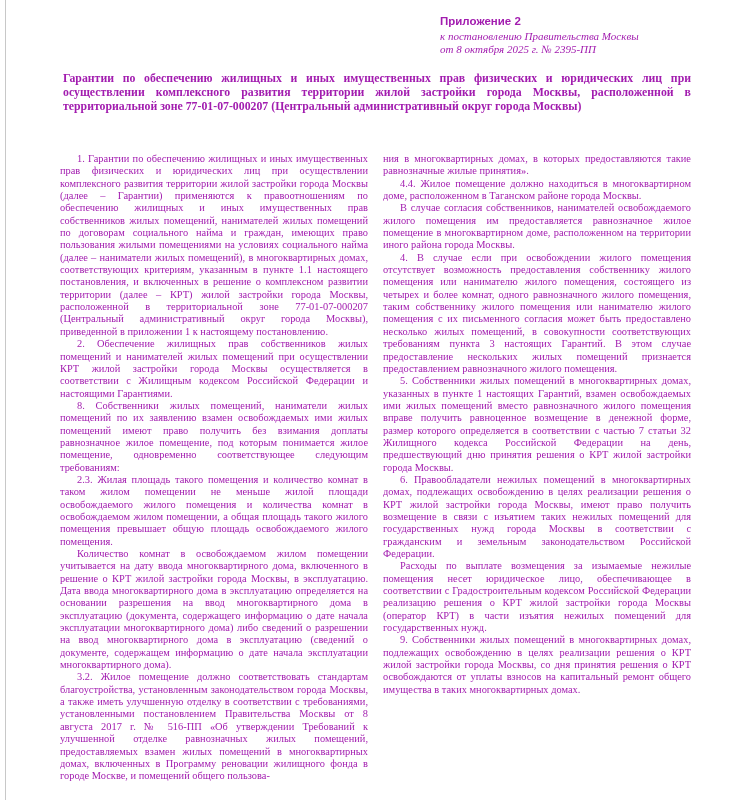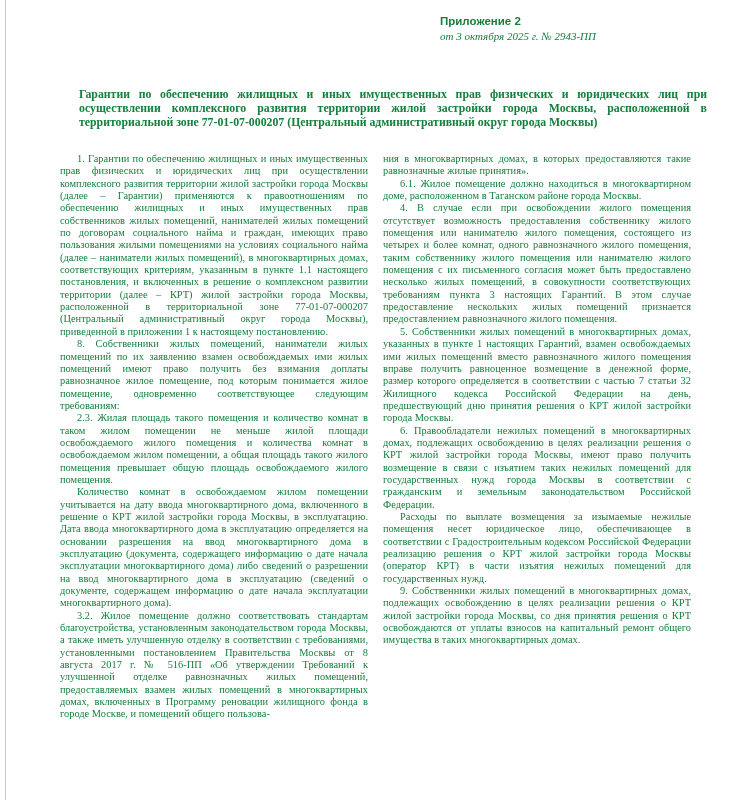--- a/index.html
+++ b/index.html
@@ -7,21 +7,21 @@
     padding: 0;
     background: #ffffff;
   }
   .page {
     position: relative;
     width: 737px;
     height: 800px;
     background: #ffffff;
     overflow: hidden;
     font-family: "Liberation Serif", serif;
-    color: #15803d;
+    color: #a21caf;
   }
   .page-edge-left {
     position: absolute;
     left: 5px;
     top: 0;
     bottom: 0;
     width: 1px;
     background: #c8c8c8;
   }
   .appendix {
@@ -39,21 +39,21 @@
     margin-bottom: 2px;
   }
   .appendix-ref {
     font-style: italic;
   }
   .doc-title {
     position: absolute;
     left: 63px;
     top: 71px;
     width: 628px;
-    margin: 16px;
+    margin: 0;
     font-size: 11.8px;
     line-height: 14px;
     font-weight: bold;
     text-align: justify;
   }
   .columns {
     position: absolute;
     left: 60px;
     top: 121px;
     width: 631px;
@@ -82,36 +82,39 @@
   }
 </style>
 </head>
 <body>
 
 <div class="page">
   <div class="page-edge-left"></div>
 
   <div class="appendix">
     <div class="appendix-label">Приложение 2</div>
-    <div class="appendix-ref">от 3 октября 2025 г. № 2943-ПП</div>
+    <div class="appendix-ref">к постановлению Правительства Москвы</div>
+    <div class="appendix-ref">от 8 октября 2025 г. № 2395-ПП</div>
   </div>
 
   <h1 class="doc-title">Гарантии по обеспечению жилищных и иных имущественных прав физических и юридических лиц при осуществлении комплексного развития территории жилой застройки города Москвы, расположенной в территориальной зоне 77-01-07-000207 (Центральный административный округ города Москвы)</h1>
 
   <div class="columns">
     <div class="col">
         <p class="para">1. Гарантии по обеспечению жилищных и иных имущественных прав физических и юридических лиц при осуществлении комплексного развития территории жилой застройки города Москвы (далее – Гарантии) применяются к правоотношениям по обеспечению жилищных и иных имущественных прав собственников жилых помещений, нанимателей жилых помещений по договорам социального найма и граждан, имеющих право пользования жилыми помещениями на условиях социального найма (далее – наниматели жилых помещений), в многоквартирных домах, соответствующих критериям, указанным в пункте 1.1 настоящего постановления, и включенных в решение о комплексном развитии территории (далее – КРТ) жилой застройки города Москвы, расположенной в территориальной зоне 77-01-07-000207 (Центральный административный округ города Москвы), приведенной в приложении 1 к настоящему постановлению.</p>
+        <p class="para">2. Обеспечение жилищных прав собственников жилых помещений и нанимателей жилых помещений при осуществлении КРТ жилой застройки города Москвы осуществляется в соответствии с Жилищным кодексом Российской Федерации и настоящими Гарантиями.</p>
         <p class="para">8. Собственники жилых помещений, наниматели жилых помещений по их заявлению взамен освобождаемых ими жилых помещений имеют право получить без взимания доплаты равнозначное жилое помещение, под которым понимается жилое помещение, одновременно соответствующее следующим требованиям:</p>
         <p class="para">2.3. Жилая площадь такого помещения и количество комнат в таком жилом помещении не меньше жилой площади освобождаемого жилого помещения и количества комнат в освобождаемом жилом помещении, а общая площадь такого жилого помещения превышает общую площадь освобождаемого жилого помещения.</p>
         <p class="para">Количество комнат в освобождаемом жилом помещении учитывается на дату ввода многоквартирного дома, включенного в решение о КРТ жилой застройки города Москвы, в эксплуатацию. Дата ввода многоквартирного дома в эксплуатацию определяется на основании разрешения на ввод многоквартирного дома в эксплуатацию (документа, содержащего информацию о дате начала эксплуатации многоквартирного дома) либо сведений о разрешении на ввод многоквартирного дома в эксплуатацию (сведений о документе, содержащем информацию о дате начала эксплуатации многоквартирного дома).</p>
         <p class="para">3.2. Жилое помещение должно соответствовать стандартам благоустройства, установленным законодательством города Москвы, а также иметь улучшенную отделку в соответствии с требованиями, установленными постановлением Правительства Москвы от 8 августа 2017 г. № 516-ПП «Об утверждении Требований к улучшенной отделке равнозначных жилых помещений, предоставляемых взамен жилых помещений в многоквартирных домах, включенных в Программу реновации жилищного фонда в городе Москве, и помещений общего пользова-</p>
       </div>
     <div class="col">
         <p class="para no-indent">ния в многоквартирных домах, в которых предоставляются такие равнозначные жилые принятия».</p>
-        <p class="para">6.1. Жилое помещение должно находиться в многоквартирном доме, расположенном в Таганском районе города Москвы.</p>
+        <p class="para">4.4. Жилое помещение должно находиться в многоквартирном доме, расположенном в Таганском районе города Москвы.</p>
+        <p class="para">В случае согласия собственников, нанимателей освобождаемого жилого помещения им предоставляется равнозначное жилое помещение в многоквартирном доме, расположенном на территории иного района города Москвы.</p>
         <p class="para">4. В случае если при освобождении жилого помещения отсутствует возможность предоставления собственнику жилого помещения или нанимателю жилого помещения, состоящего из четырех и более комнат, одного равнозначного жилого помещения, таким собственнику жилого помещения или нанимателю жилого помещения с их письменного согласия может быть предоставлено несколько жилых помещений, в совокупности соответствующих требованиям пункта 3 настоящих Гарантий. В этом случае предоставление нескольких жилых помещений признается предоставлением равнозначного жилого помещения.</p>
         <p class="para">5. Собственники жилых помещений в многоквартирных домах, указанных в пункте 1 настоящих Гарантий, взамен освобождаемых ими жилых помещений вместо равнозначного жилого помещения вправе получить равноценное возмещение в денежной форме, размер которого определяется в соответствии с частью 7 статьи 32 Жилищного кодекса Российской Федерации на день, предшествующий дню принятия решения о КРТ жилой застройки города Москвы.</p>
         <p class="para">6. Правообладатели нежилых помещений в многоквартирных домах, подлежащих освобождению в целях реализации решения о КРТ жилой застройки города Москвы, имеют право получить возмещение в связи с изъятием таких нежилых помещений для государственных нужд города Москвы в соответствии с гражданским и земельным законодательством Российской Федерации.</p>
         <p class="para">Расходы по выплате возмещения за изымаемые нежилые помещения несет юридическое лицо, обеспечивающее в соответствии с Градостроительным кодексом Российской Федерации реализацию решения о КРТ жилой застройки города Москвы (оператор КРТ) в части изъятия нежилых помещений для государственных нужд.</p>
         <p class="para">9. Собственники жилых помещений в многоквартирных домах, подлежащих освобождению в целях реализации решения о КРТ жилой застройки города Москвы, со дня принятия решения о КРТ освобождаются от уплаты взносов на капитальный ремонт общего имущества в таких многоквартирных домах.</p>
       </div>
   </div>
 </div>
 
 </body></html>

